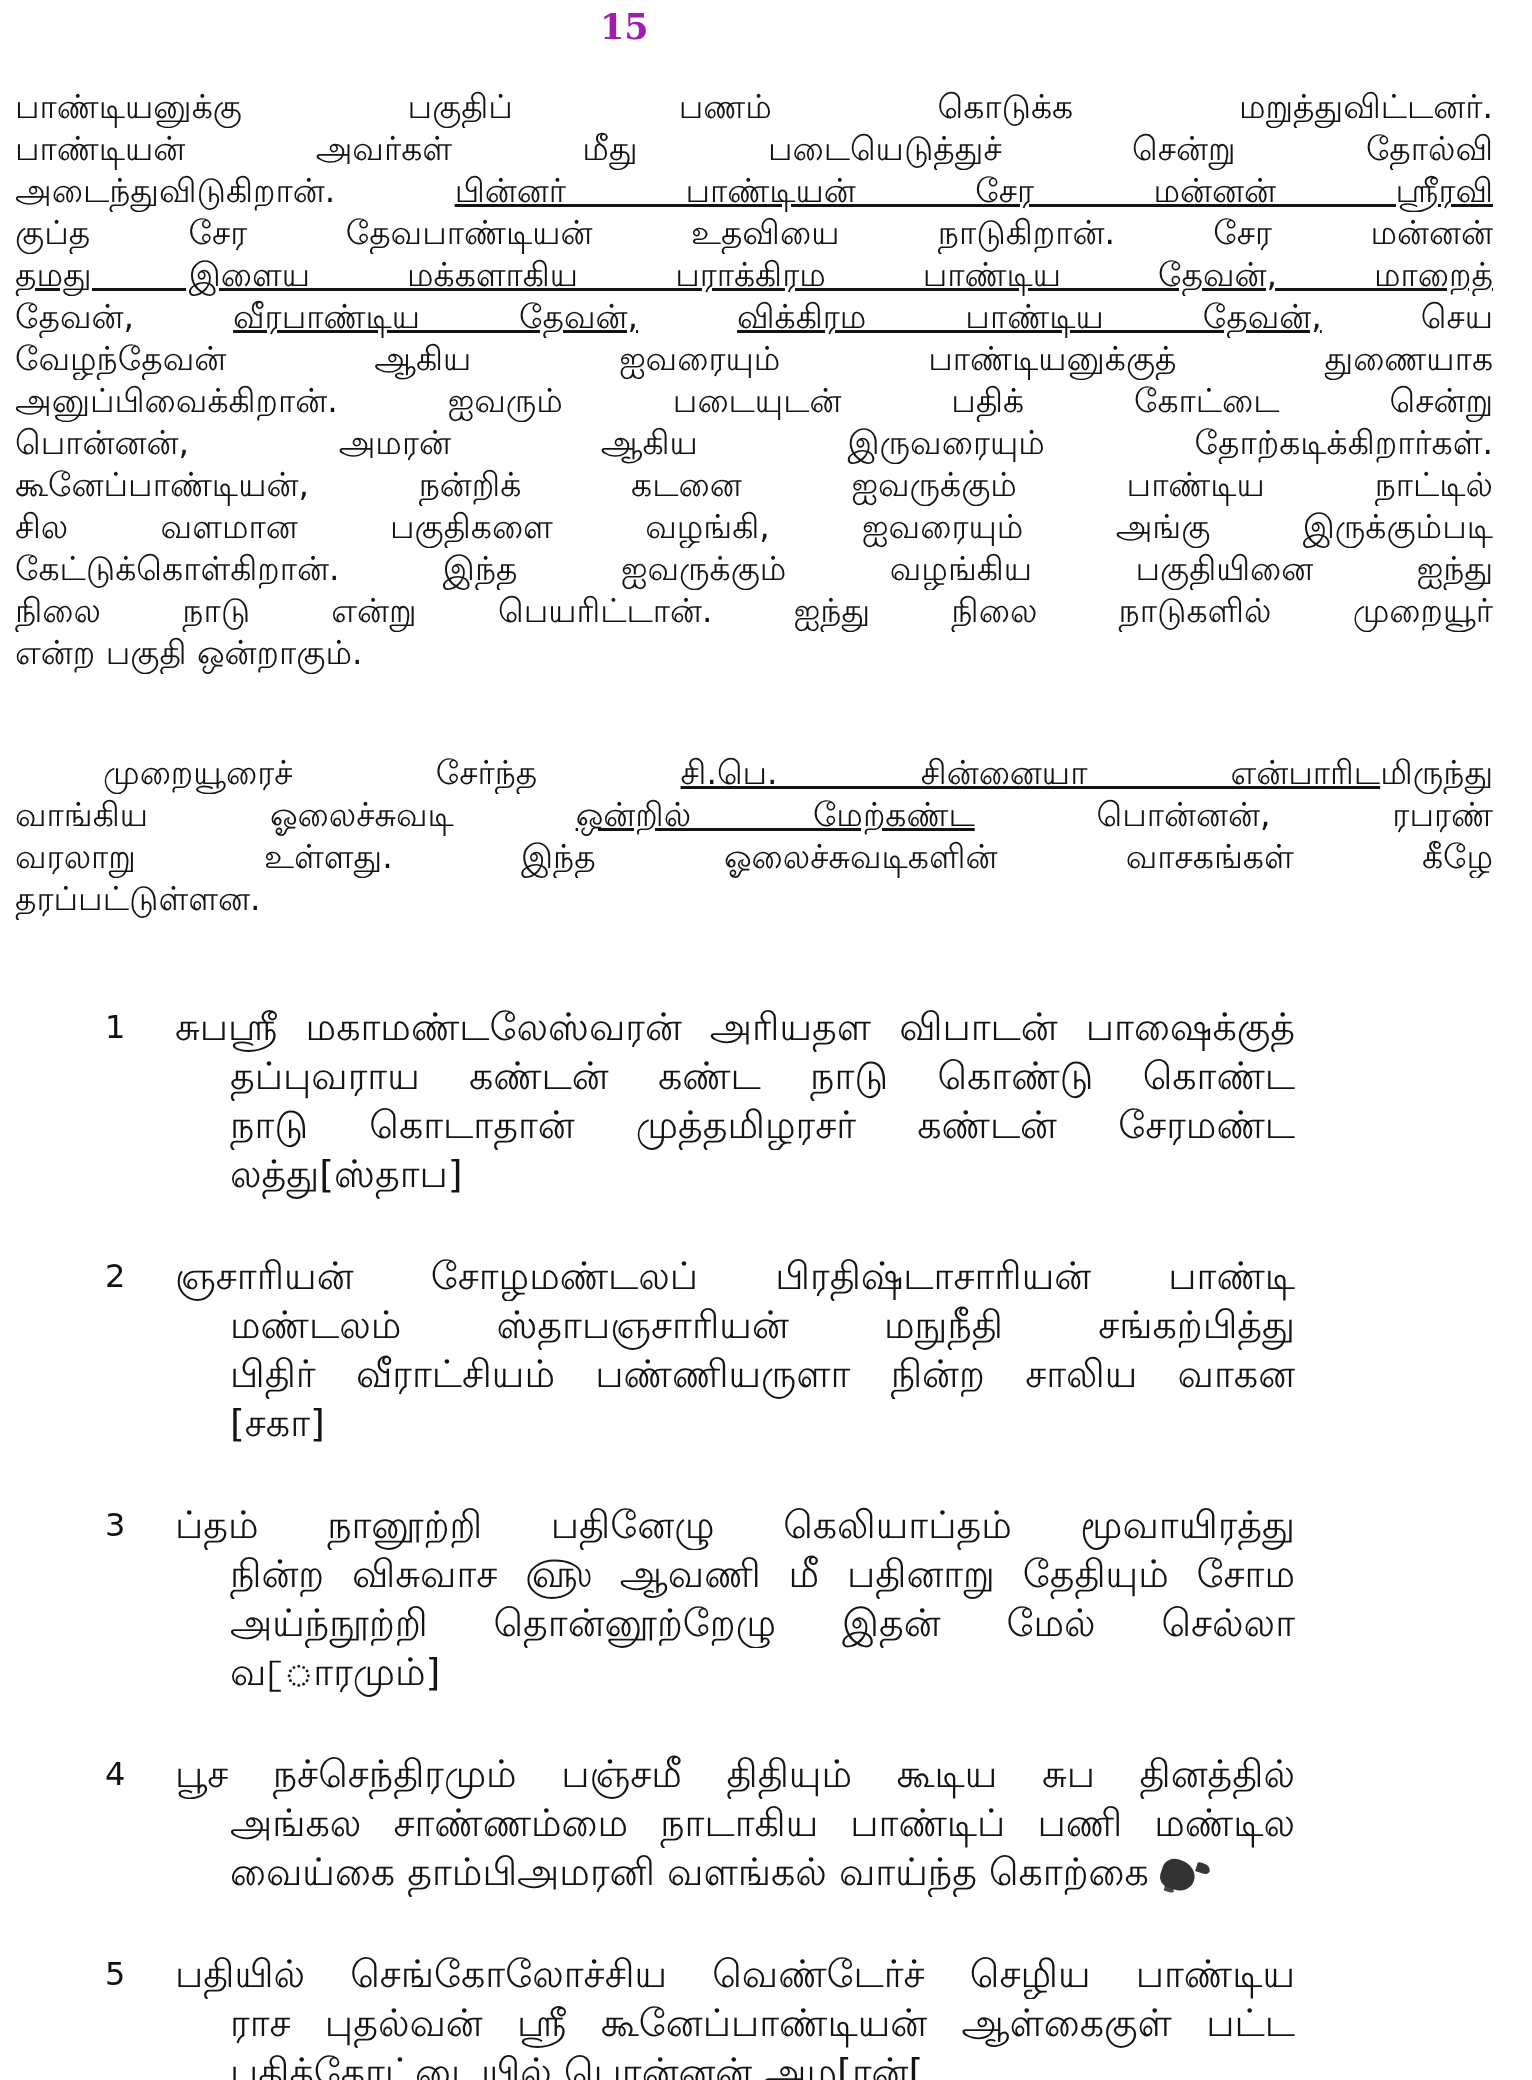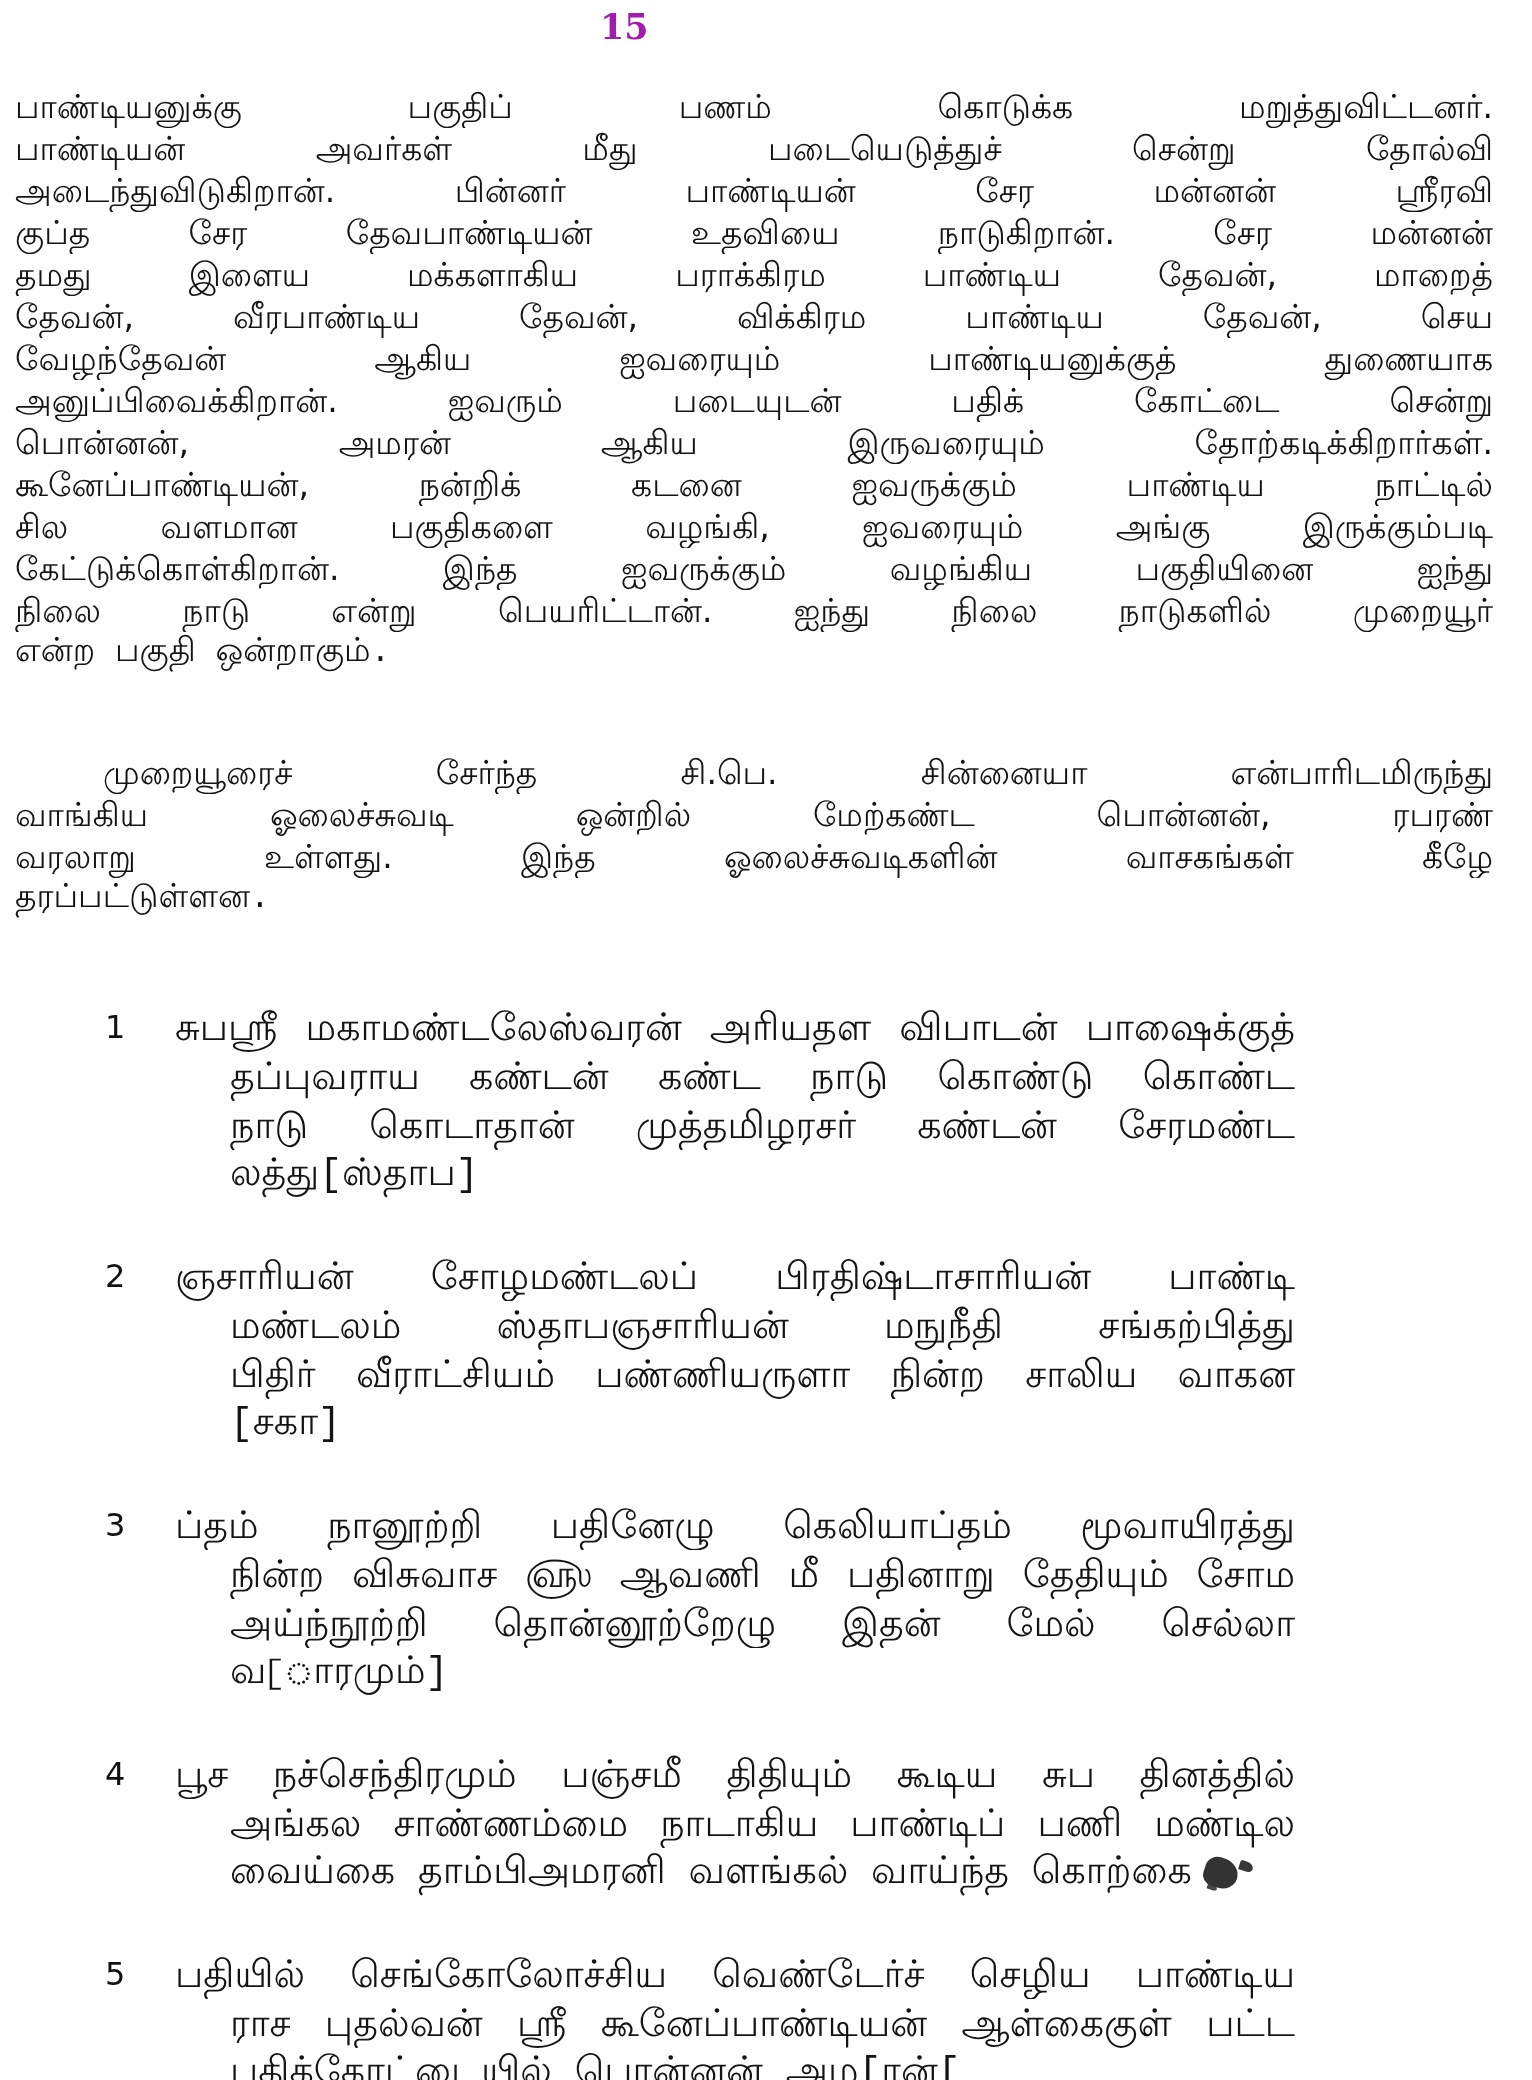--- a/index.html
+++ b/index.html
@@ -21,25 +21,26 @@
     position:absolute;top:86px;left:15px;width:1478px;
   }
   .para{margin:0;}
   .para.gap-after{margin-bottom:78px;}
   .line{
     font-size:33px;line-height:42px;height:42px;
     overflow:hidden;
     text-align:justify;text-align-last:justify;
     white-space:nowrap;
   }
-  .line.no-j{text-align:right;text-align-last:left;font-family:Liberation Mono, monospace;}
+  .line.no-j{text-align:right;text-align-last:left;}
   .line.indent{text-indent:88px;margin-top:36px;}
   .u-red{
     border-bottom:8px solid #000000;
     padding-bottom:3px;
+    text-decoration:underline;
   }
   .u-black{
     border-bottom:2px solid #404040;
     padding-bottom:6px;
   }
   .olai-list{
     position:absolute;top:1003px;left:105px;width:1260px;
   }
   .item{display:flex;margin-bottom:53px;}
   .item-num{

